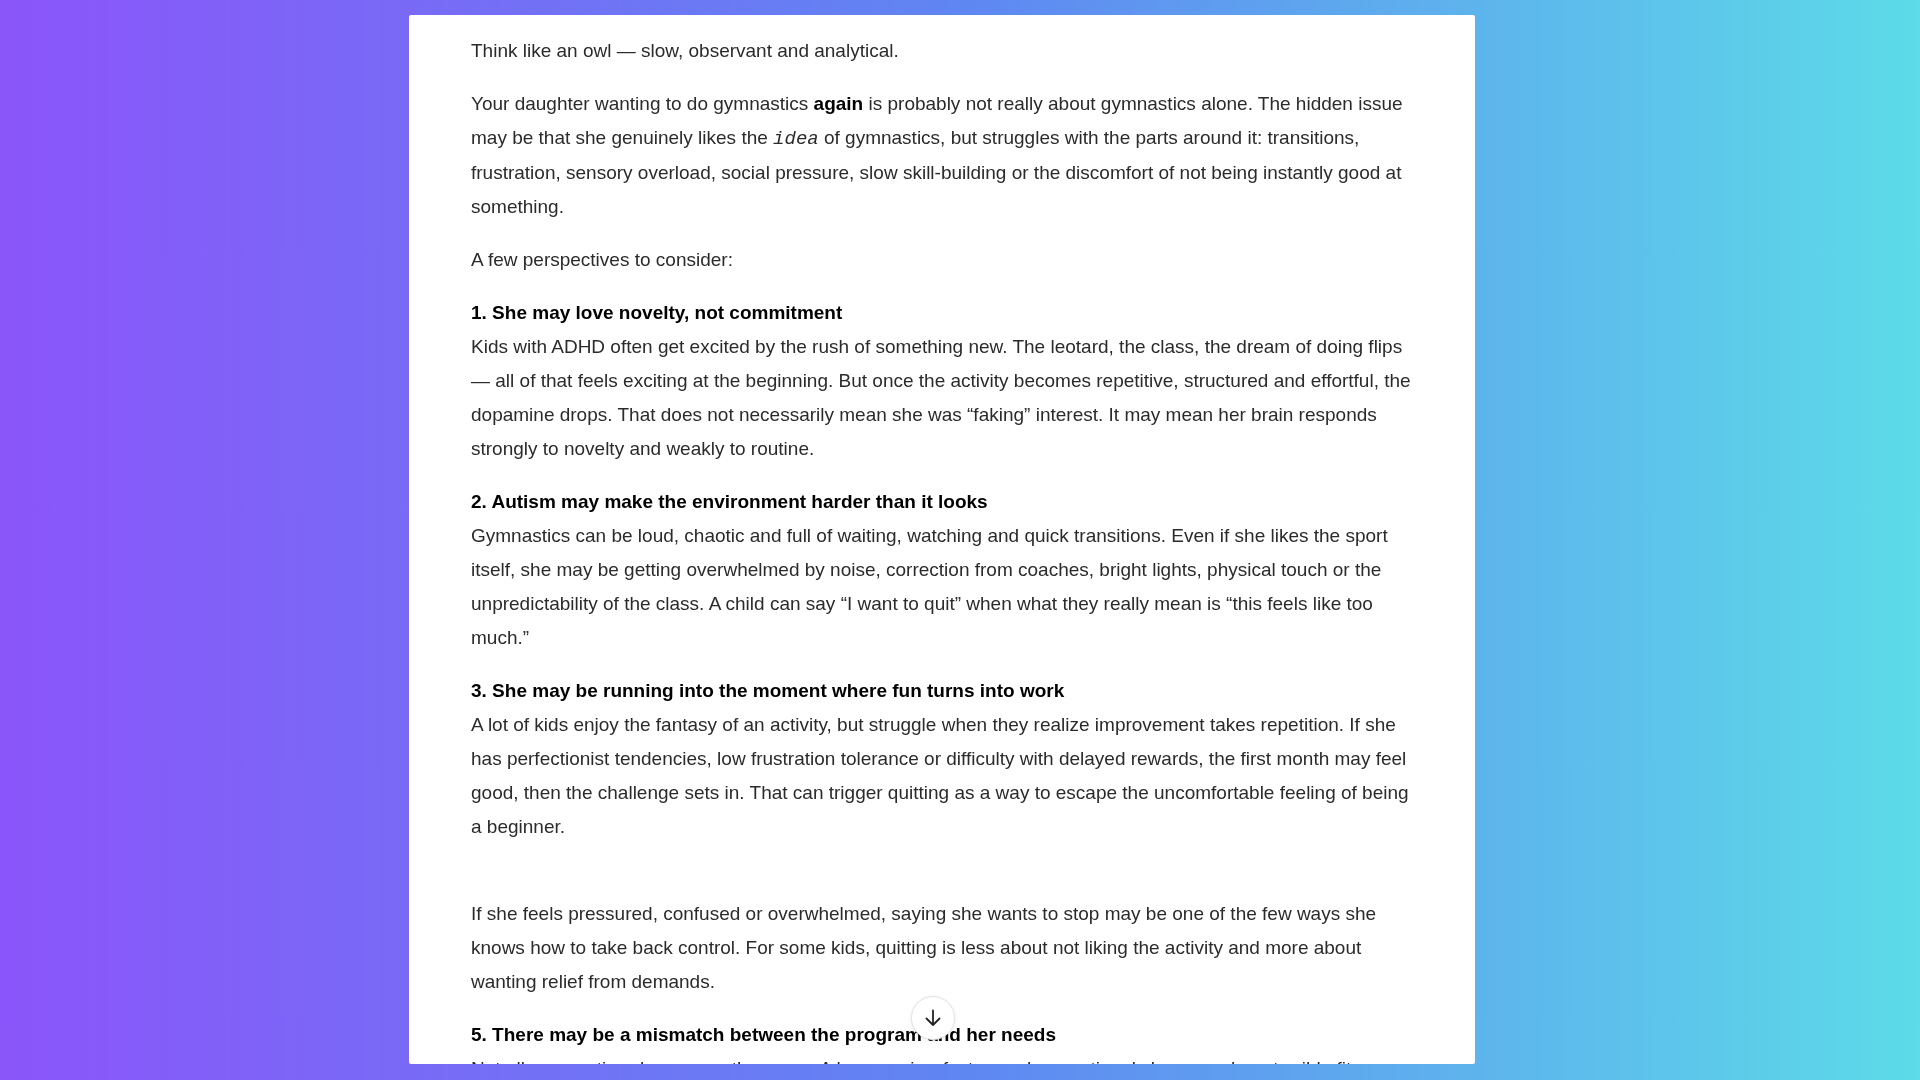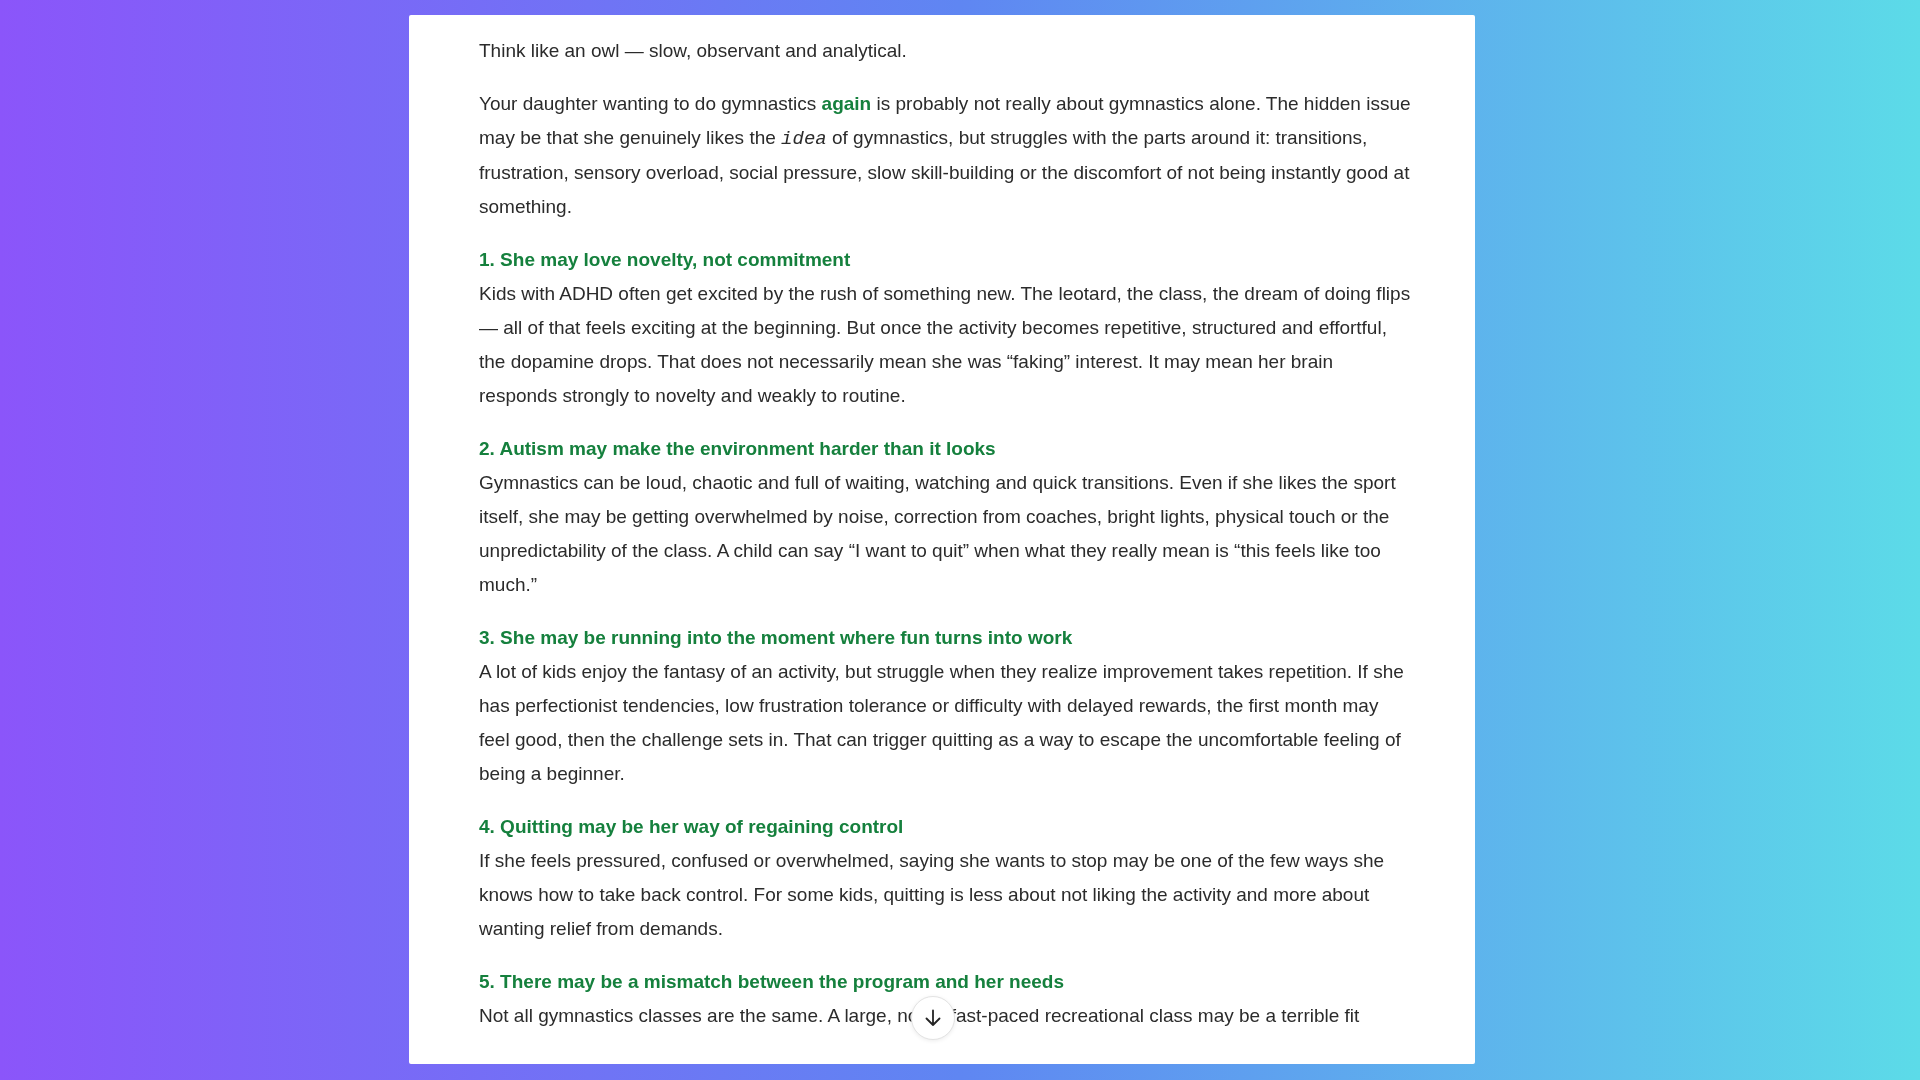--- a/index.html
+++ b/index.html
@@ -21,22 +21,22 @@
   }
   .content {
     position: absolute;
     left: 62px;
     top: 19px;
     width: 942px;
     color: #2b2b2b;
     font-size: 19px;
     line-height: 34px;
   }
-  .content p { margin: 0 0 19px 8px; }
-  .content strong { font-weight: 700; color: #15803d; }
+  .content p { margin: 0 0 19px 0; }
+  .content strong { font-weight: 700; color: #000000; }
   .content em { font-style: italic; font-family: Liberation Mono, monospace; }
   .scroll-btn {
     position: absolute;
     left: 502px;
     top: 981px;
     width: 44px;
     height: 44px;
     border-radius: 50%;
     background: #ffffff;
     border: 1px solid #e3e3e3;
@@ -52,28 +52,29 @@
 </head>
 <body>
 
 <div class="card">
   <div class="content">
 
     <p>Think like an owl — slow, observant and analytical.</p>
 
     <p><span>Your daughter wanting to do gymnastics </span><strong>again</strong><span> is probably not really about gymnastics alone. The hidden issue may be that she genuinely likes the </span><em>idea</em><span> of gymnastics, but struggles with the parts around it: transitions, frustration, sensory overload, social pressure, slow skill-building or the discomfort of not being instantly good at something.</span></p>
 
+    <p>A few perspectives to consider:</p>
 
     <p><strong>1. She may love novelty, not commitment</strong><br><span>Kids with ADHD often get excited by the rush of something new. The leotard, the class, the dream of doing flips — all of that feels exciting at the beginning. But once the activity becomes repetitive, structured and effortful, the dopamine drops. That does not necessarily mean she was “faking” interest. It may mean her brain responds strongly to novelty and weakly to routine.</span></p>
 
     <p><strong>2. Autism may make the environment harder than it looks</strong><br><span>Gymnastics can be loud, chaotic and full of waiting, watching and quick transitions. Even if she likes the sport itself, she may be getting overwhelmed by noise, correction from coaches, bright lights, physical touch or the unpredictability of the class. A child can say “I want to quit” when what they really mean is “this feels like too much.”</span></p>
 
     <p><strong>3. She may be running into the moment where fun turns into work</strong><br><span>A lot of kids enjoy the fantasy of an activity, but struggle when they realize improvement takes repetition. If she has perfectionist tendencies, low frustration tolerance or difficulty with delayed rewards, the first month may feel good, then the challenge sets in. That can trigger quitting as a way to escape the uncomfortable feeling of being a beginner.</span></p>
 
-    <p><strong>4. Quitting may be her way of regaining control</strong><br><span>If she feels pressured, confused or overwhelmed, saying she wants to stop may be one of the few ways she knows how to take back control. For some kids, quitting is less about not liking the activity and more about wanting relief from demands.</span></p>
+    <p><br><span>If she feels pressured, confused or overwhelmed, saying she wants to stop may be one of the few ways she knows how to take back control. For some kids, quitting is less about not liking the activity and more about wanting relief from demands.</span></p>
 
     <p><strong>5. There may be a mismatch between the program and her needs</strong><br><span>Not all gymnastics classes are the same. A large, noisy, fast-paced recreational class may be a terrible fit</span></p>
 
   </div>
 
   <div class="scroll-btn">
     <span>
       <svg width="22" height="22" viewBox="0 0 22 22" fill="none">
         <path d="M11 3.5 V18 M4.5 11.5 L11 18 L17.5 11.5" stroke="#242424" stroke-width="1.8" stroke-linecap="round" stroke-linejoin="round"></path>
       </svg>

